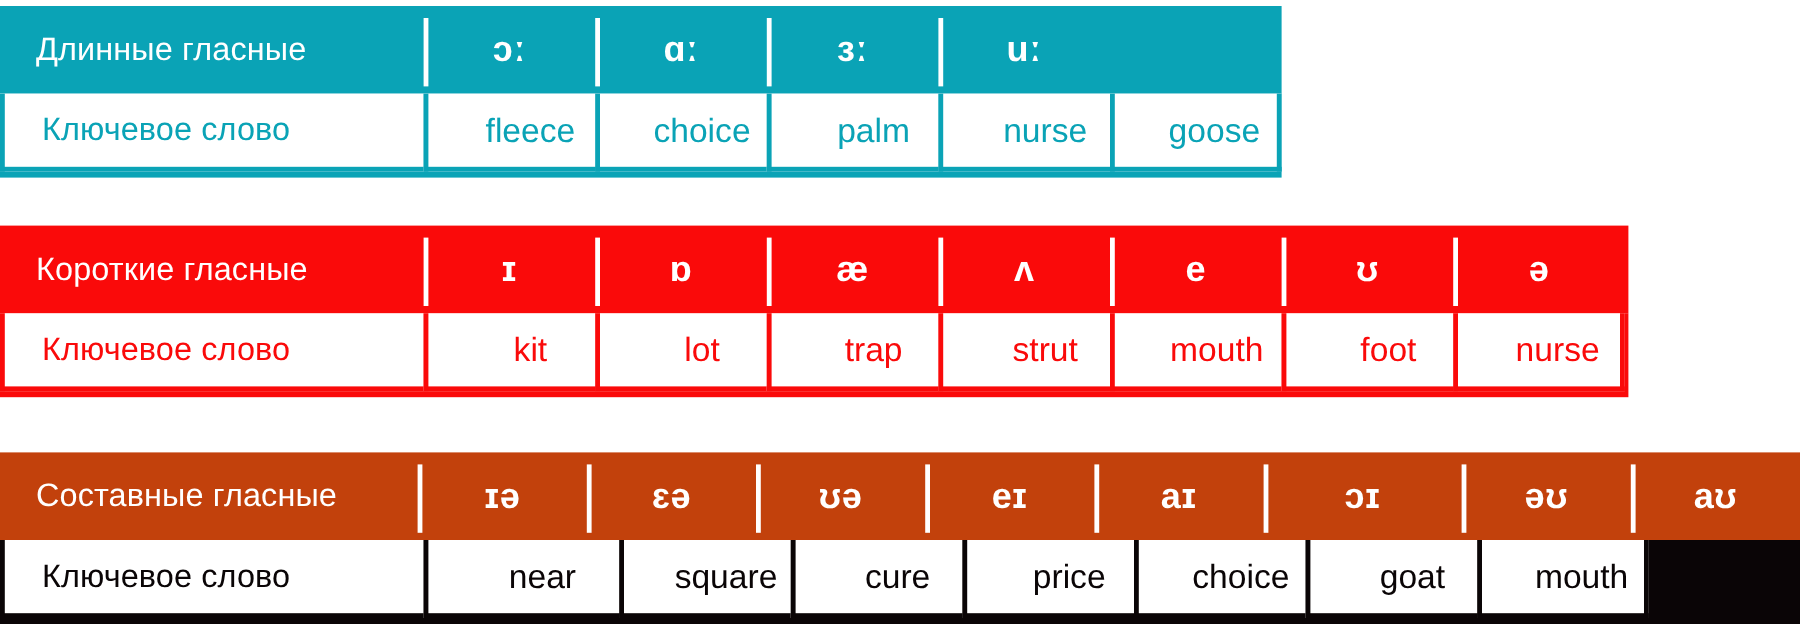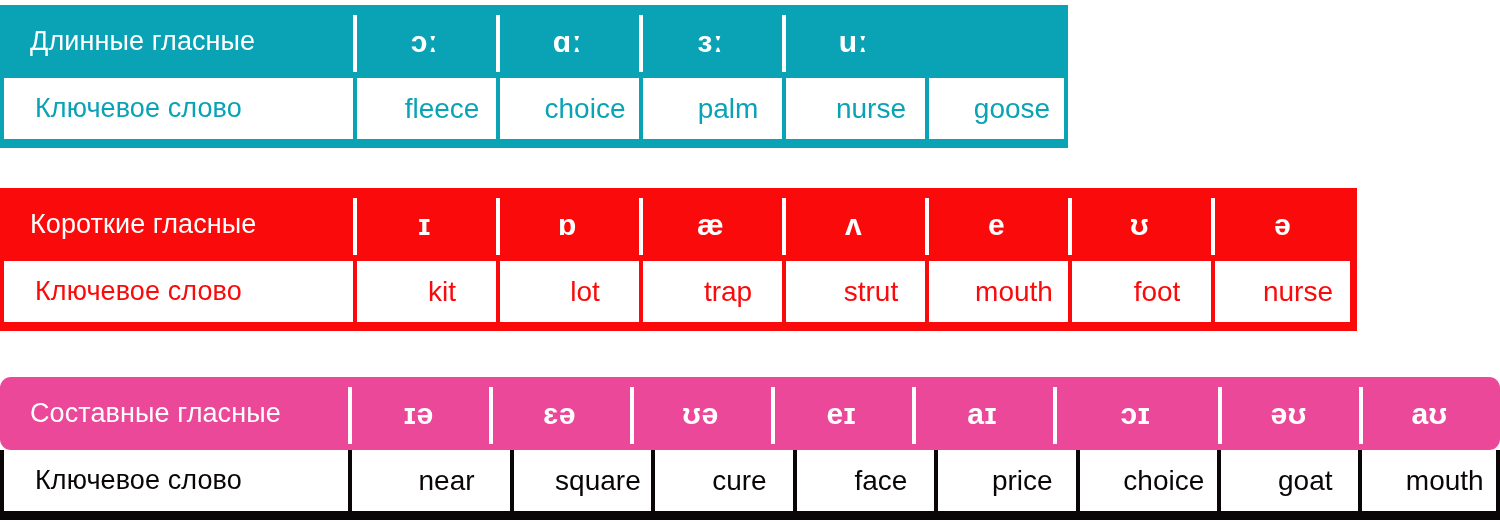--- a/index.html
+++ b/index.html
@@ -85,21 +85,21 @@
 
   
   #table-short .row-header { background: #FA0A0A; }
   #table-short .row-header .cell { color: #ffffff; }
   #table-short .row-keys { background: #FA0A0A; padding: 0 0 5px 0; }
   #table-short .row-keys .cell { color: #FA0A0A; border: 4px solid #FA0A0A; border-top: none; border-right: none; }
   #table-short .row-keys .cell:first-child { border-left: 4px solid #FA0A0A; }
   #table-short .row-keys .cell:last-child { border-right: 4px solid #FA0A0A; }
 
   
-  #table-diph .row-header { background: #ec4899; border-radius: 11px; }
+  #table-diph .row-header { background: #c2410c; }
   #table-diph .row-header .cell { color: #ffffff; }
   #table-diph .row-keys { background: #0A0506; padding: 0 0 5px 0; }
   #table-diph .row-keys .cell { color: #0A0506; border: 4px solid #0A0506; border-top: none; border-right: none; }
   #table-diph .row-keys .cell:first-child { border-left: 4px solid #0A0506; }
   #table-diph .row-keys .cell:last-child { border-right: 4px solid #0A0506; }
 
   
   .cat-title {
     font-size: 27px;
     font-weight: 400;
@@ -261,23 +261,20 @@
       <div class="cell cell-keyword" style="width:163px">
         <span class="keyword">near</span>
       </div>
       <div class="cell cell-keyword" style="width:143px">
         <span class="keyword">square</span>
       </div>
       <div class="cell cell-keyword" style="width:143px">
         <span class="keyword">cure</span>
       </div>
       <div class="cell cell-keyword" style="width:143px">
-        <span class="keyword">face</span>
-      </div>
-      <div class="cell cell-keyword" style="width:143px">
         <span class="keyword">price</span>
       </div>
       <div class="cell cell-keyword" style="width:143px">
         <span class="keyword">choice</span>
       </div>
       <div class="cell cell-keyword" style="width:143px">
         <span class="keyword">goat</span>
       </div>
       <div class="cell cell-keyword" style="width:143px">
         <span class="keyword">mouth</span>

